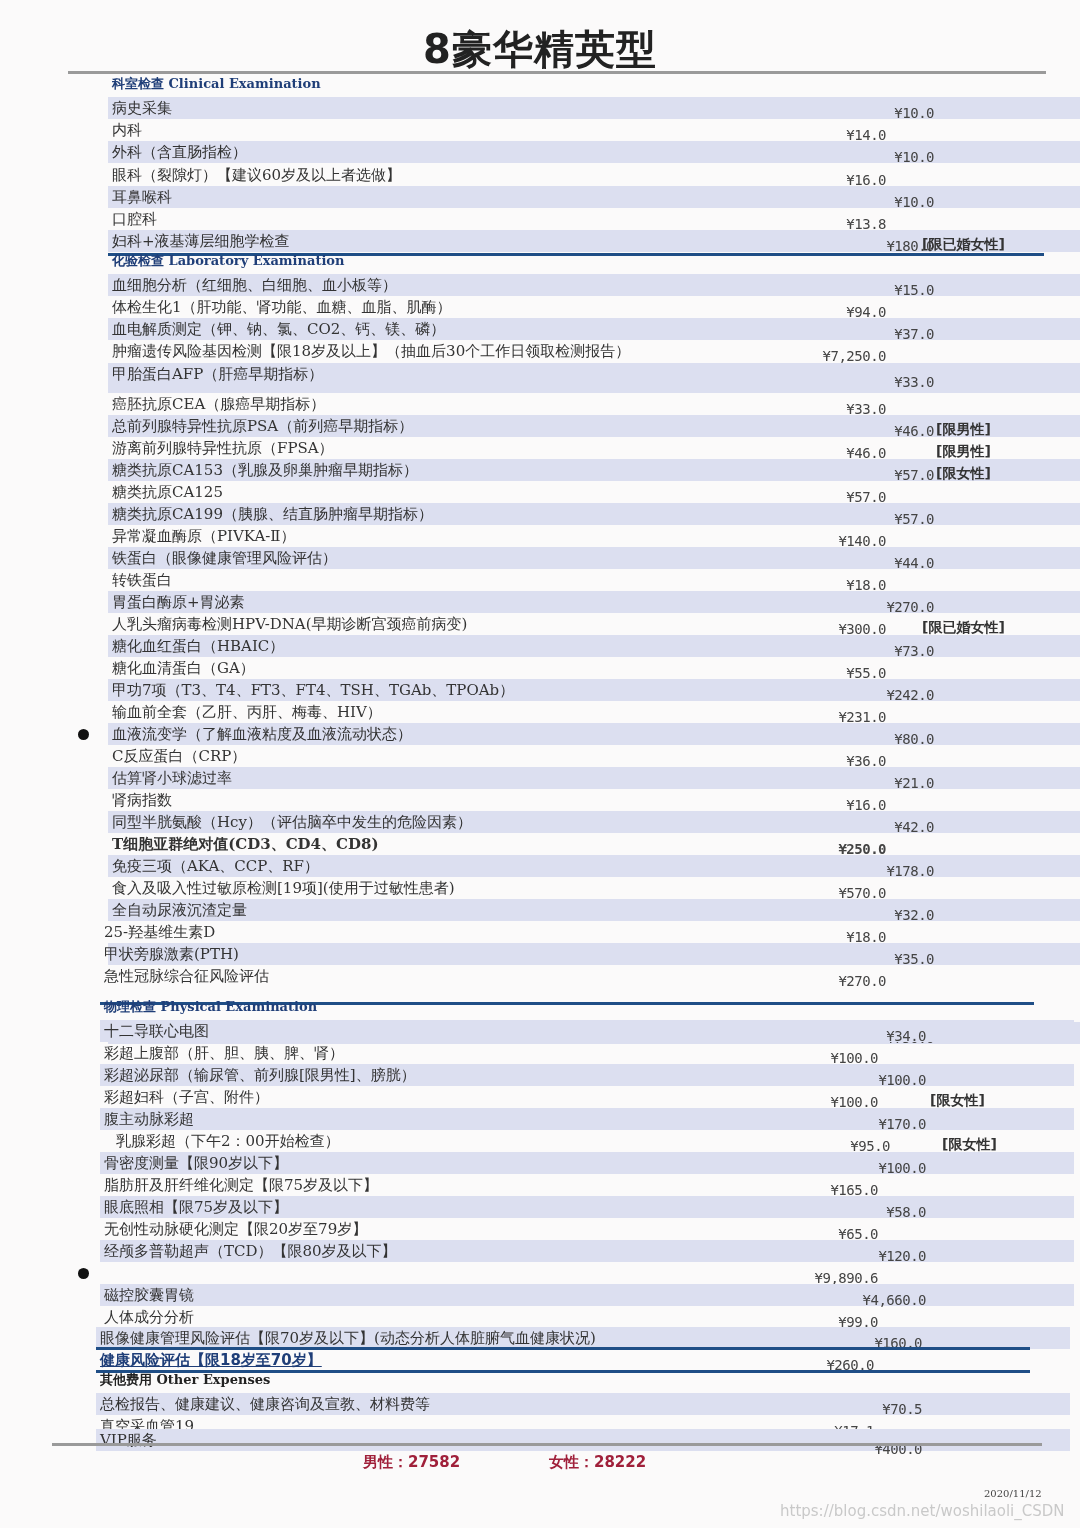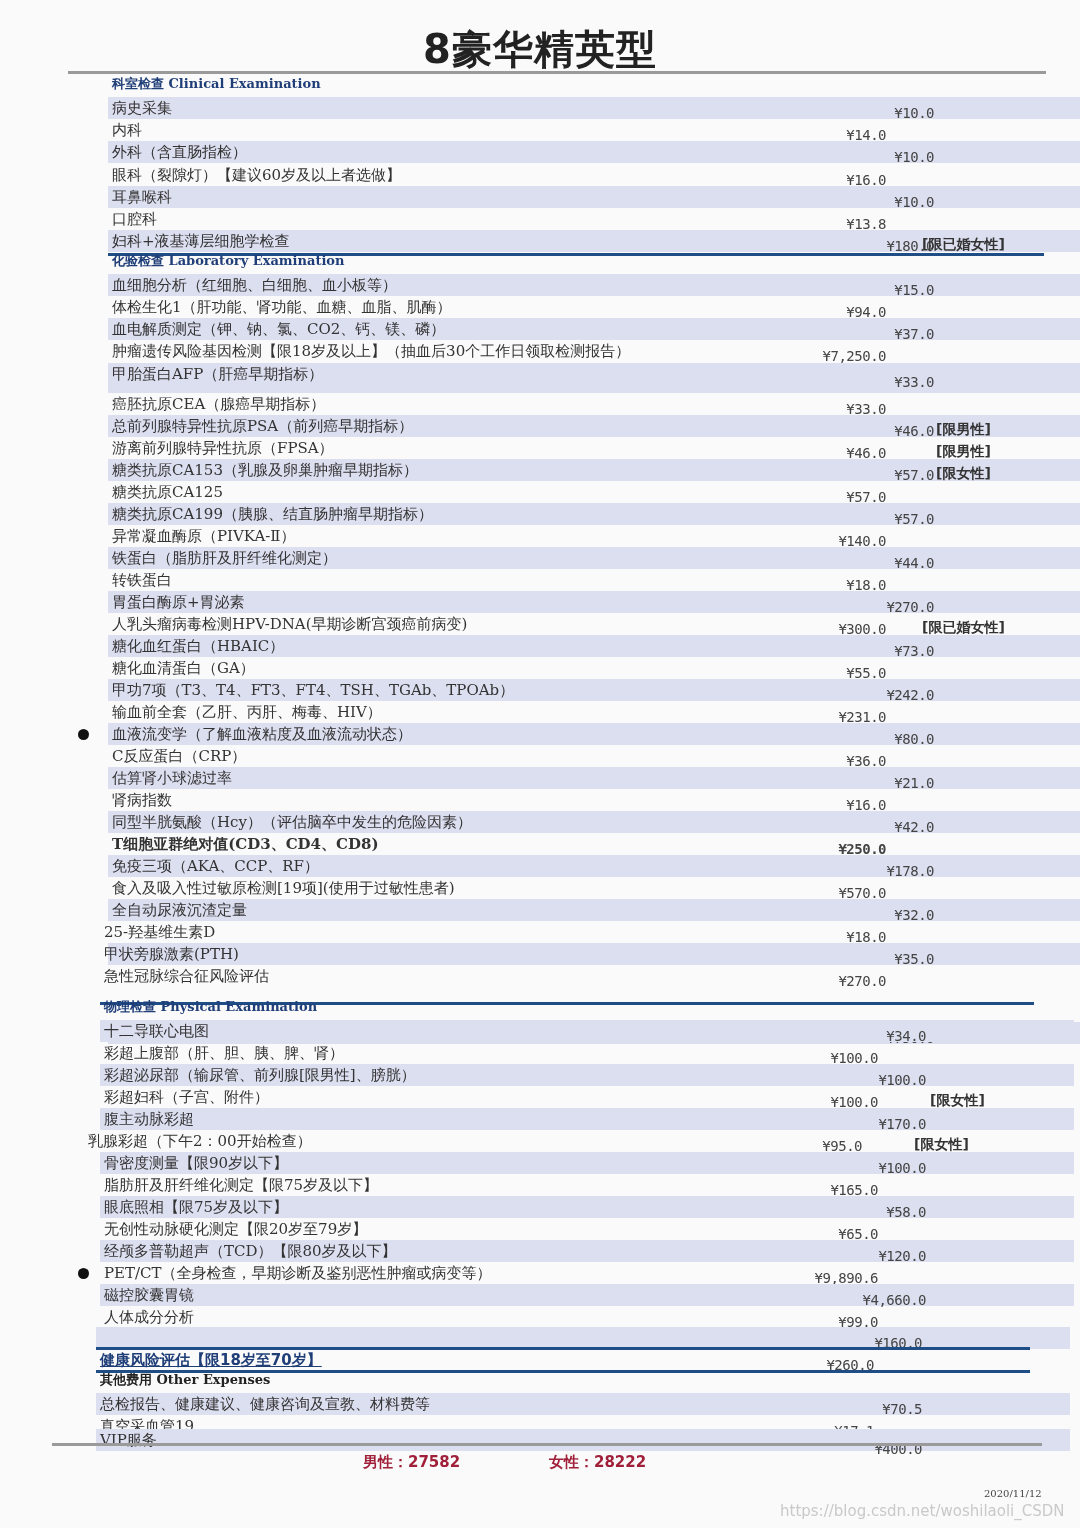--- a/index.html
+++ b/index.html
@@ -131,21 +131,21 @@
     </div>
   <div class="row shade" style="top:503px;">
       <span class="name">糖类抗原CA199（胰腺、结直肠肿瘤早期指标）</span>
       <span class="price">¥57.0</span>
     </div>
   <div class="row" style="top:525px;">
       <span class="name">异常凝血酶原（PIVKA-Ⅱ）</span>
       <span class="price">¥140.0</span>
     </div>
   <div class="row shade" style="top:547px;">
-      <span class="name">铁蛋白（脂肪肝及肝纤维化测定）</span>
+      <span class="name">铁蛋白（眼像健康管理风险评估）</span>
       <span class="price">¥44.0</span>
     </div>
   <div class="row" style="top:569px;">
       <span class="name">转铁蛋白</span>
       <span class="price">¥18.0</span>
     </div>
   <div class="row shade" style="top:591px;">
       <span class="name">胃蛋白酶原+胃泌素</span>
       <span class="price">¥270.0</span>
     </div>
@@ -241,21 +241,21 @@
     </div>
   <div class="row" style="top:1086px; left:100px;">
       <span class="name">彩超妇科（子宫、附件）</span>
       <span class="price">¥100.0</span>
       <span class="limit" style="left:830px;">[限女性]</span>
     </div>
   <div class="row shade" style="top:1108px; left:100px;">
       <span class="name">腹主动脉彩超</span>
       <span class="price">¥170.0</span>
     </div>
-  <div class="row" style="top:1130px; left:84px;text-align:right;">
+  <div class="row" style="top:1130px; left:112px;text-align:right;">
       <span class="name">乳腺彩超（下午2：00开始检查）</span>
       <span class="price">¥95.0</span>
       <span class="limit" style="left:830px;">[限女性]</span>
     </div>
   <div class="row shade" style="top:1152px; left:100px;">
       <span class="name">骨密度测量【限90岁以下】</span>
       <span class="price">¥100.0</span>
     </div>
   <div class="row" style="top:1174px; left:100px;">
       <span class="name">脂肪肝及肝纤维化测定【限75岁及以下】</span>
@@ -268,32 +268,32 @@
   <div class="row" style="top:1218px; left:100px;">
       <span class="name">无创性动脉硬化测定【限20岁至79岁】</span>
       <span class="price">¥65.0</span>
     </div>
   <div class="row shade" style="top:1240px; left:100px;">
       <span class="name">经颅多普勒超声（TCD）【限80岁及以下】</span>
       <span class="price">¥120.0</span>
     </div>
   <div class="row" style="top:1262px; left:100px;">
       <span class="bullet" style="left:-22px;"></span>
-      <span class="name">PET/CT（全身检查，早期诊断及鉴别恶性肿瘤或病变等）</span>
       <span class="price">¥9,890.6</span>
     </div>
   <div class="row shade" style="top:1284px; left:100px;">
       <span class="name">磁控胶囊胃镜</span>
       <span class="price">¥4,660.0</span>
     </div>
   <div class="row" style="top:1306px; left:100px;">
       <span class="name">人体成分分析</span>
       <span class="price">¥99.0</span>
     </div>
   <div class="row shade" style="top:1327px; left:96px;">
+      <span class="name">眼像健康管理风险评估【限70岁及以下】(动态分析人体脏腑气血健康状况)</span>
       <span class="price">¥160.0</span>
     </div>
   <div class="sec-line" style="left:96px; top:1347px; width:934px;"></div>
 
   <div class="row" style="top:1349px; left:96px;">
     <span class="name" style="font-weight:bold; color:#1f3e78; font-family:'DejaVu Sans','Liberation Sans',sans-serif; text-decoration:underline;">健康风险评估【限18岁至70岁】</span>
     <span class="price">¥260.0</span>
   </div>
   <div class="sec-line" style="left:96px; top:1370px; width:934px;"></div>
 

